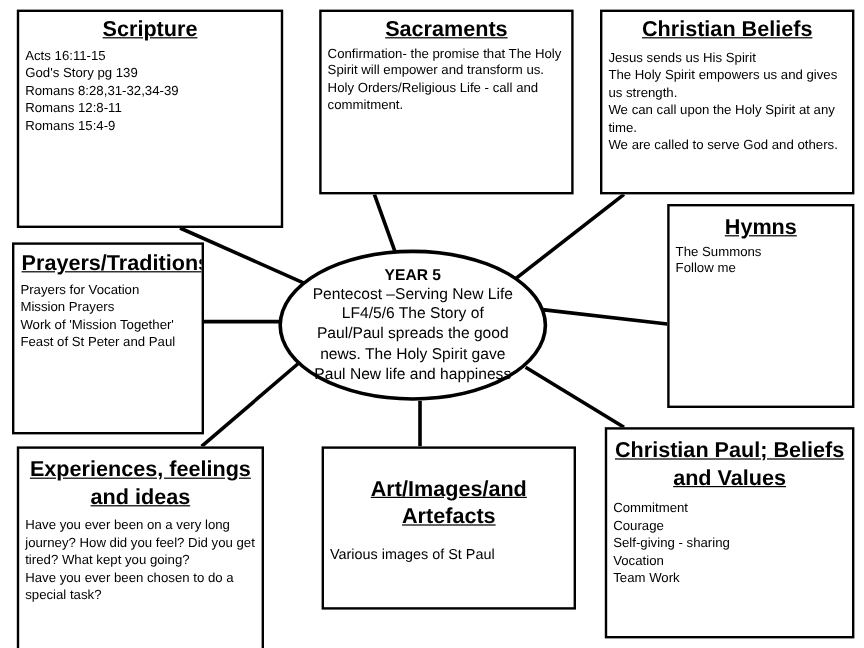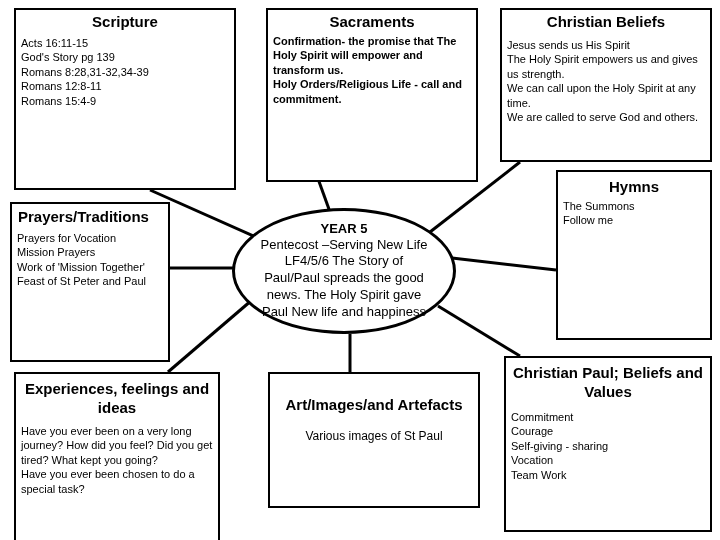--- a/index.html
+++ b/index.html
@@ -30,21 +30,22 @@
   .box {
     position: absolute;
     border: 2px solid #000000;
     background: #ffffff;
     box-sizing: border-box;
     overflow: hidden;
   }
   .box-title {
     text-align: center;
     font-weight: bold;
-    font-size: 15px;
+    font-size: 18px;
+    text-decoration: underline;
     line-height: 1.25;
     margin: 3px 4px 2px 4px;
   }
   .box-body {
     font-size: 11px;
     line-height: 1.32;
     margin: 0 5px 0 5px;
     white-space: pre-line;
   }
   .ellipse {
@@ -65,41 +66,41 @@
     line-height: 1.2;
   }
   .ellipse-body {
     font-size: 13px;
     line-height: 1.3;
     white-space: pre-line;
     padding: 0 22px;
   }
   
   #box-scripture   { left: 14px;  top: 8px;   width: 222px; height: 182px; }
-  #box-sacraments  { left: 266px; top: 8px;   width: 212px; height: 174px; }
+  #box-sacraments  { left: 266px; top: 8px;   width: 212px; height: 154px; }
   #box-beliefs     { left: 500px; top: 8px;   width: 212px; height: 154px; }
   #box-hymns       { left: 556px; top: 170px; width: 156px; height: 170px; }
   #box-prayers     { left: 10px;  top: 202px; width: 160px; height: 160px; }
   #box-experiences { left: 14px;  top: 372px; width: 206px; height: 208px; }
   #box-art         { left: 268px; top: 372px; width: 212px; height: 136px; }
   #box-life        { left: 504px; top: 356px; width: 208px; height: 176px; }
   #ellipse-center  { left: 232px; top: 208px; width: 224px; height: 126px; }
 
   
-  #box-art .box-body { text-align: center; margin-top: 14px; font-size: 12px; }
+  #box-art .box-body { text-align: left; margin-top: 14px; font-size: 12px; }
   #box-art .box-title { margin-top: 22px; }
   #box-hymns .box-title { margin-top: 6px; }
   #box-life .box-title { margin-top: 6px; }
   #box-life .box-body { margin-top: 8px; }
   #box-experiences .box-title { margin-top: 6px; }
   #box-experiences .box-body { margin-top: 6px; }
   #box-prayers .box-title { margin-top: 4px; text-align: left; margin-left: 6px; }
   #box-prayers .box-body { margin-top: 4px; }
   #box-scripture .box-body { margin-top: 4px; }
-  #box-sacraments .box-body { margin-top: 0; font-weight: bold; }
+  #box-sacraments .box-body { margin-top: 0; }
   #box-beliefs .box-body { margin-top: 6px; }
 </style>
 </head>
 <body>
 
 <div id="canvas">
 
   <svg class="lines" viewBox="0 0 720 540">
 
     <line x1="258" y1="238" x2="150" y2="190" stroke="#000000" stroke-width="3"></line>

